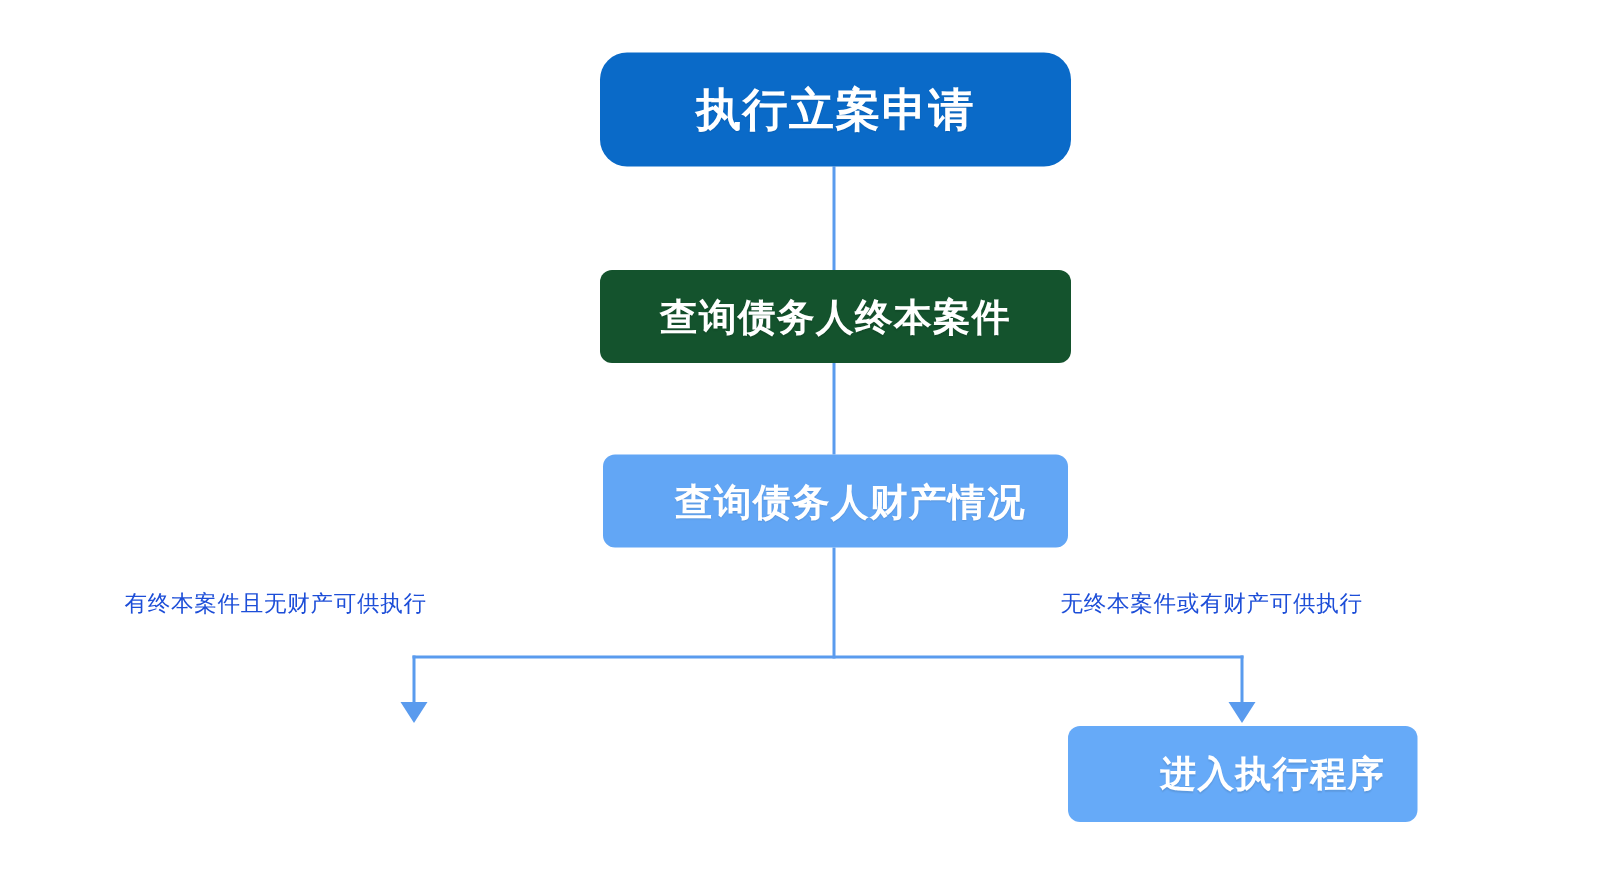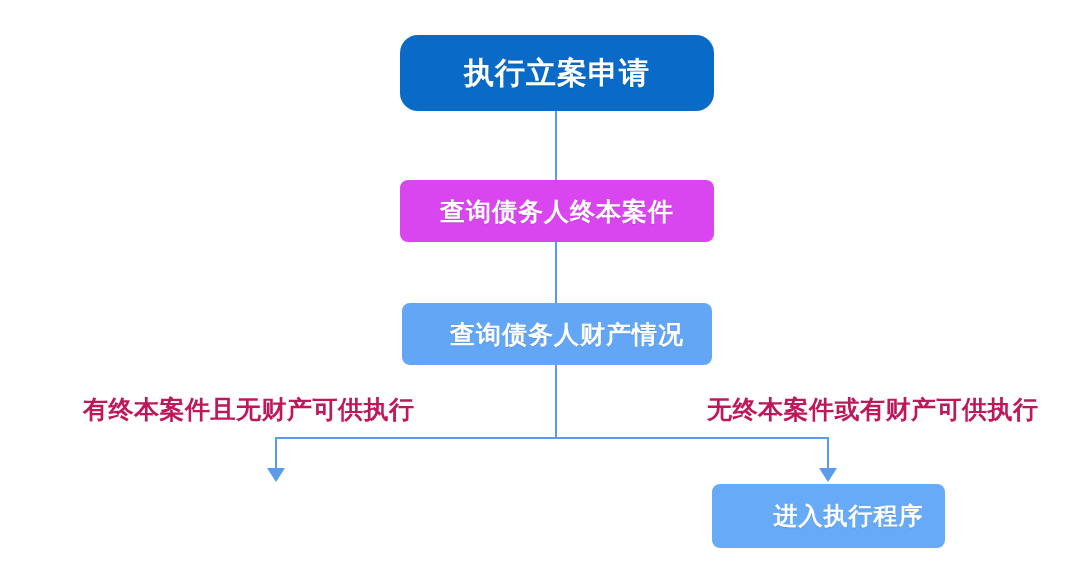--- a/index.html
+++ b/index.html
@@ -37,21 +37,21 @@
   
   #node-apply {
     left: 400px; top: 35px; width: 314px; height: 76px;
     background: #0a6ac8;
     border-radius: 18px;
   }
   #node-apply .node-label { font-size: 30px; }
 
   #node-query-case {
     left: 400px; top: 180px; width: 314px; height: 62px;
-    background: #d946ef;
+    background: #14532d;
   }
   #node-query-case .node-label { font-size: 25px; }
 
   #node-query-asset {
     left: 402px; top: 303px; width: 310px; height: 62px;
     background: #62a6f5;
   }
   #node-query-asset .node-label { font-size: 25px; margin-left: 20px; }
 
   #node-certificate {
@@ -99,23 +99,23 @@
     border-right: 9px solid transparent;
     border-top: 14px solid #5a9bee;
     z-index: 2;
   }
   #arrowhead-left { left: 267px; top: 468px; }
   #arrowhead-right { left: 819px; top: 468px; }
 
   
   .branch-label {
     position: absolute;
-    color: #be185d;
-    font-size: 25px;
-    font-weight: bold;
+    color: #1d4ed8;
+    font-size: 15px;
+    font-weight: normal;
     letter-spacing: 0.5px;
     white-space: nowrap;
     z-index: 3;
   }
   #label-left-condition  { left: 83px;  top: 393px; }
   #label-right-condition { left: 707px; top: 393px; }
 </style>
 </head>
 <body>
 

